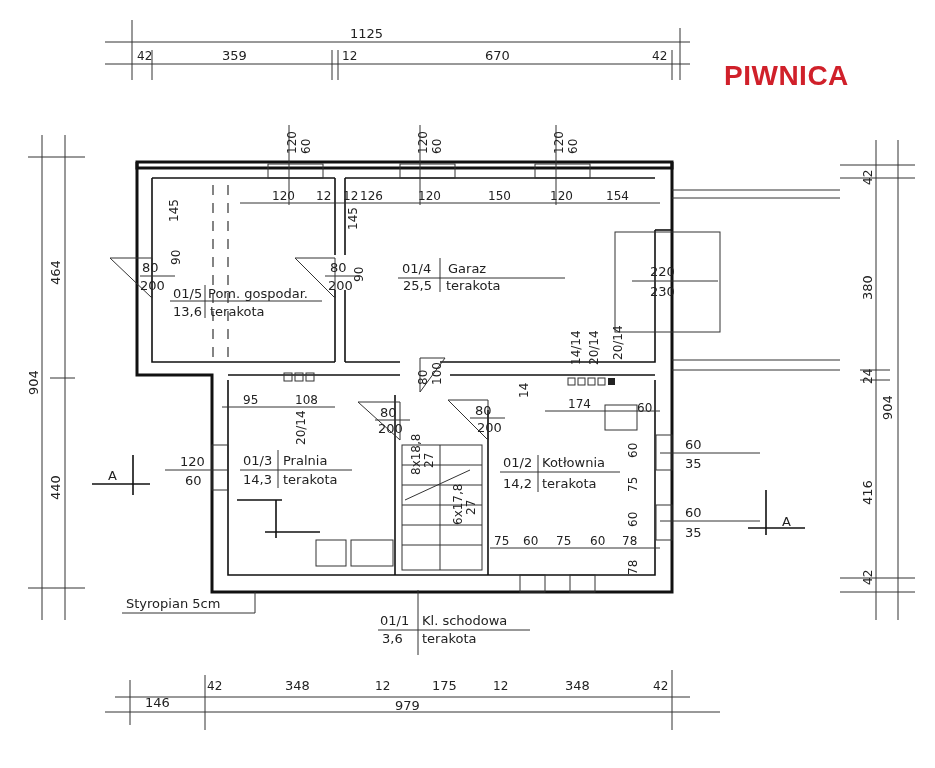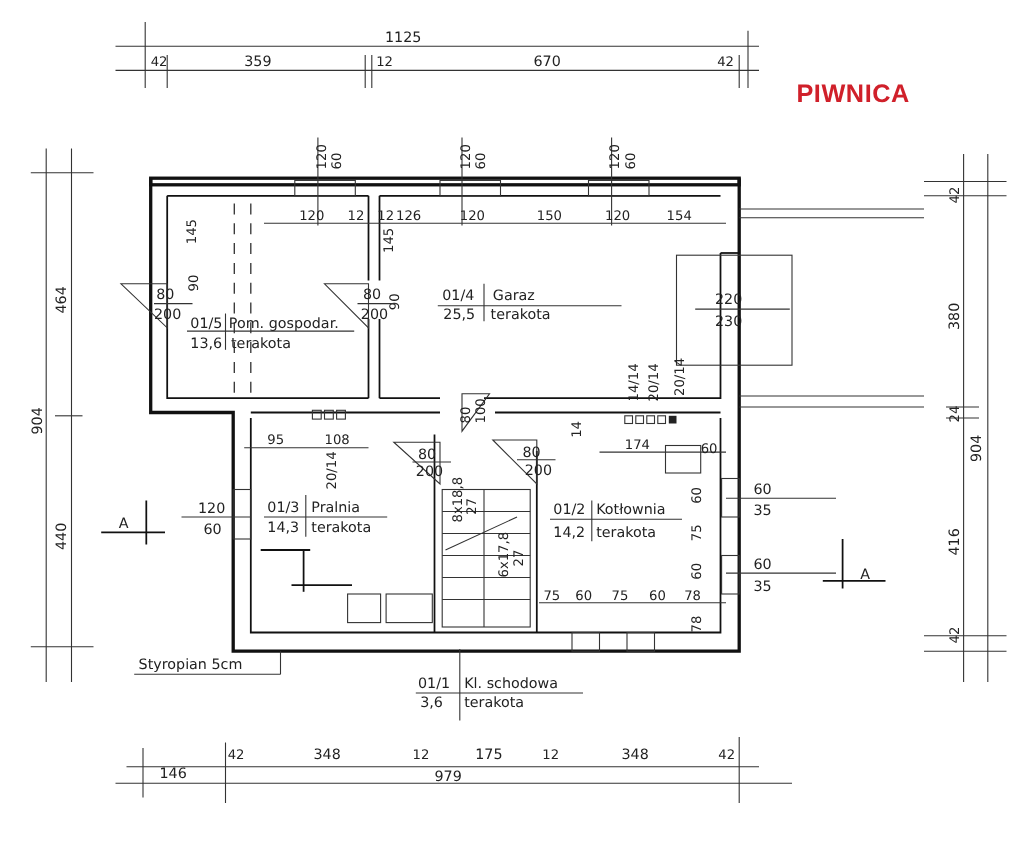--- a/index.html
+++ b/index.html
@@ -1,20 +1,20 @@
 <!DOCTYPE html>
 <html><head>
 <meta charset="utf-8">
 <style>
   html,body{margin:0;padding:0;background:#ffffff;}
   body{width:935px;height:768px;position:relative;overflow:hidden;font-family:"DejaVu Sans",sans-serif;}
   #plan{position:absolute;left:0;top:0;}
   .t{font-family:"DejaVu Sans",sans-serif;font-size:13px;fill:#222;}
   .ts{font-size:12px;}
-  .title{position:absolute;left:724px;top:60px;font-family:"Liberation Sans",sans-serif;font-weight:bold;font-size:23px;color:#d0202a;letter-spacing:0.5px;margin-top:12px;}
+  .title{position:absolute;left:724px;top:60px;font-family:"Liberation Sans",sans-serif;font-weight:bold;font-size:28px;color:#d0202a;letter-spacing:0.5px;}
   .dim{stroke:#333;stroke-width:1;fill:none;}
   .wall{stroke:#111;stroke-width:3;fill:none;}
   .wall2{stroke:#111;stroke-width:1.6;fill:none;}
   .thin{stroke:#333;stroke-width:1;fill:none;}
   .dash{stroke:#333;stroke-width:1.2;stroke-dasharray:10 8;fill:none;}
 </style>
 </head>
 <body>
 
 <div class="title">PIWNICA</div>

